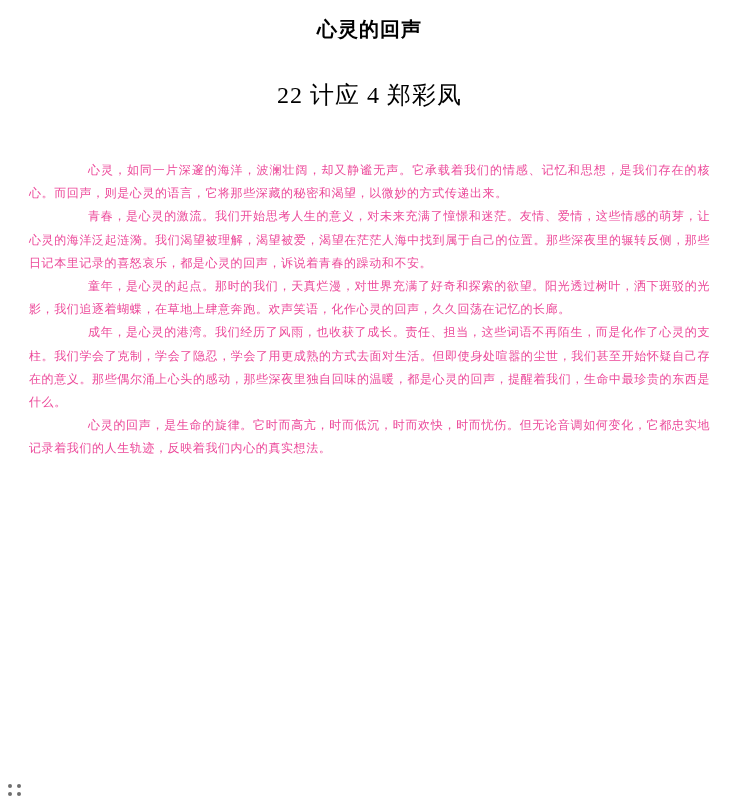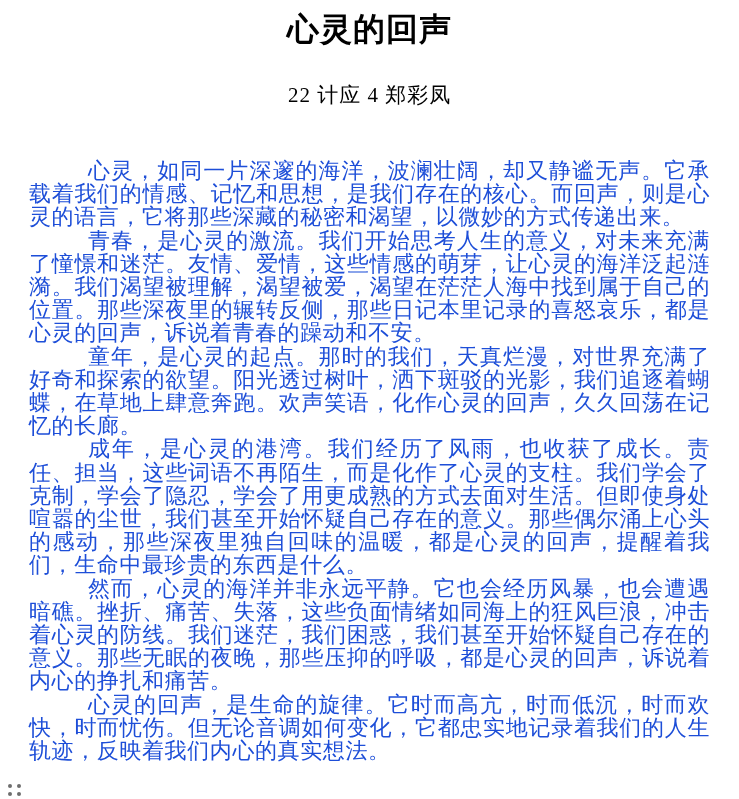--- a/index.html
+++ b/index.html
@@ -18,42 +18,42 @@
   .page {
     position: relative;
     width: 739px;
     height: 799px;
     background: #ffffff;
   }
   .doc-title {
     margin: 14px 0 0 0;
     font-family: "Liberation Sans", "DejaVu Sans", sans-serif;
     font-weight: 700;
-    font-size: 32px;
+    font-size: 20px;
     line-height: 30px;
     letter-spacing: 1px;
     text-align: center;
     color: #000000;
   }
   .doc-byline {
     margin-top: 38px;
-    font-size: 21px;
+    font-size: 24px;
     line-height: 26px;
     letter-spacing: 1px;
     text-align: center;
     color: #000000;
   }
   .doc-body {
     margin-top: 51px;
     padding: 0 29px;
-    font-size: 22px;
+    font-size: 12px;
     line-height: 23.2px;
     letter-spacing: 0.6px;
     text-align: justify;
-    color: #1d4ed8;
+    color: #ec4899;
   }
   .doc-body p {
     margin: 0;
     text-indent: 59px;
   }
   .caret {
     display: inline-block;
     width: 2px;
     height: 19px;
     background: #000000;
@@ -85,21 +85,20 @@
 
   <h1 class="doc-title">心灵的回声</h1>
 
   <div class="doc-byline">22 计应 4 郑彩凤</div>
 
   <div class="doc-body">
     <p><span>心灵，如同一片深邃的海洋，波澜壮阔，却又静谧无声。它承载着我们的情感、记忆和思想，是我们存在的核心。而回声，则是心灵的语言，它将那些深藏的秘密和渴望，以微妙的方式传递出来。</span></p>
     <p><span>青春，是心灵的激流。我们开始思考人生的意义，对未来充满了憧憬和迷茫。友情、爱情，这些情感的萌芽，让心灵的海洋泛起涟漪。我们渴望被理解，渴望被爱，渴望在茫茫人海中找到属于自己的位置。那些深夜里的辗转反侧，那些日记本里记录的喜怒哀乐，都是心灵的回声，诉说着青春的躁动和不安。</span></p>
     <p><span>童年，是心灵的起点。那时的我们，天真烂漫，对世界充满了好奇和探索的欲望。阳光透过树叶，洒下斑驳的光影，我们追逐着蝴蝶，在草地上肆意奔跑。欢声笑语，化作心灵的回声，久久回荡在记忆的长廊。</span></p>
     <p><span>成年，是心灵的港湾。我们经历了风雨，也收获了成长。责任、担当，这些词语不再陌生，而是化作了心灵的支柱。我们学会了克制，学会了隐忍，学会了用更成熟的方式去面对生活。但即使身处喧嚣的尘世，我们甚至开始怀疑自己存在的意义。那些偶尔涌上心头的感动，那些深夜里独自回味的温暖，都是心灵的回声，提醒着我们，生命中最珍贵的东西是什么。</span></p>
-    <p><span>然而，心灵的海洋并非永远平静。它也会经历风暴，也会遭遇暗礁。挫折、痛苦、失落，这些负面情绪如同海上的狂风巨浪，冲击着心灵的防线。我们迷茫，我们困惑，我们甚至开始怀疑自己存在的意义。那些无眠的夜晚，那些压抑的呼吸，都是心灵的回声，诉说着内心的挣扎和痛苦。</span></p>
     <p><span>心灵的回声，是生命的旋律。它时而高亢，时而低沉，时而欢快，时而忧伤。但无论音调如何变化，它都忠实地记录着我们的人生轨迹，反映着我们内心的真实想法。</span></p>
   </div>
 
   <div class="drag-handle">
     <span class="dot"></span>
     <span class="dot"></span>
     <span class="dot"></span>
     <span class="dot"></span>
 
   </div>

